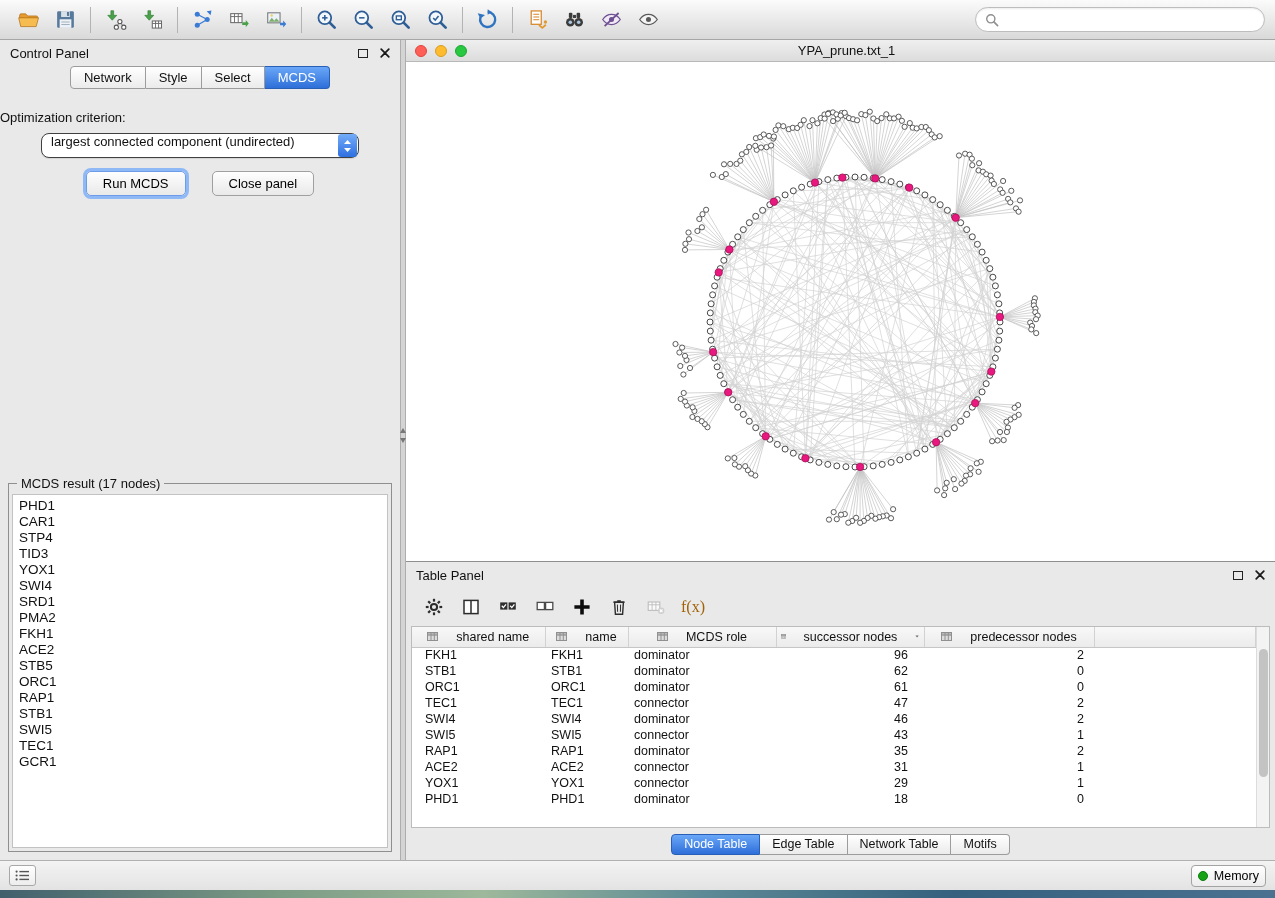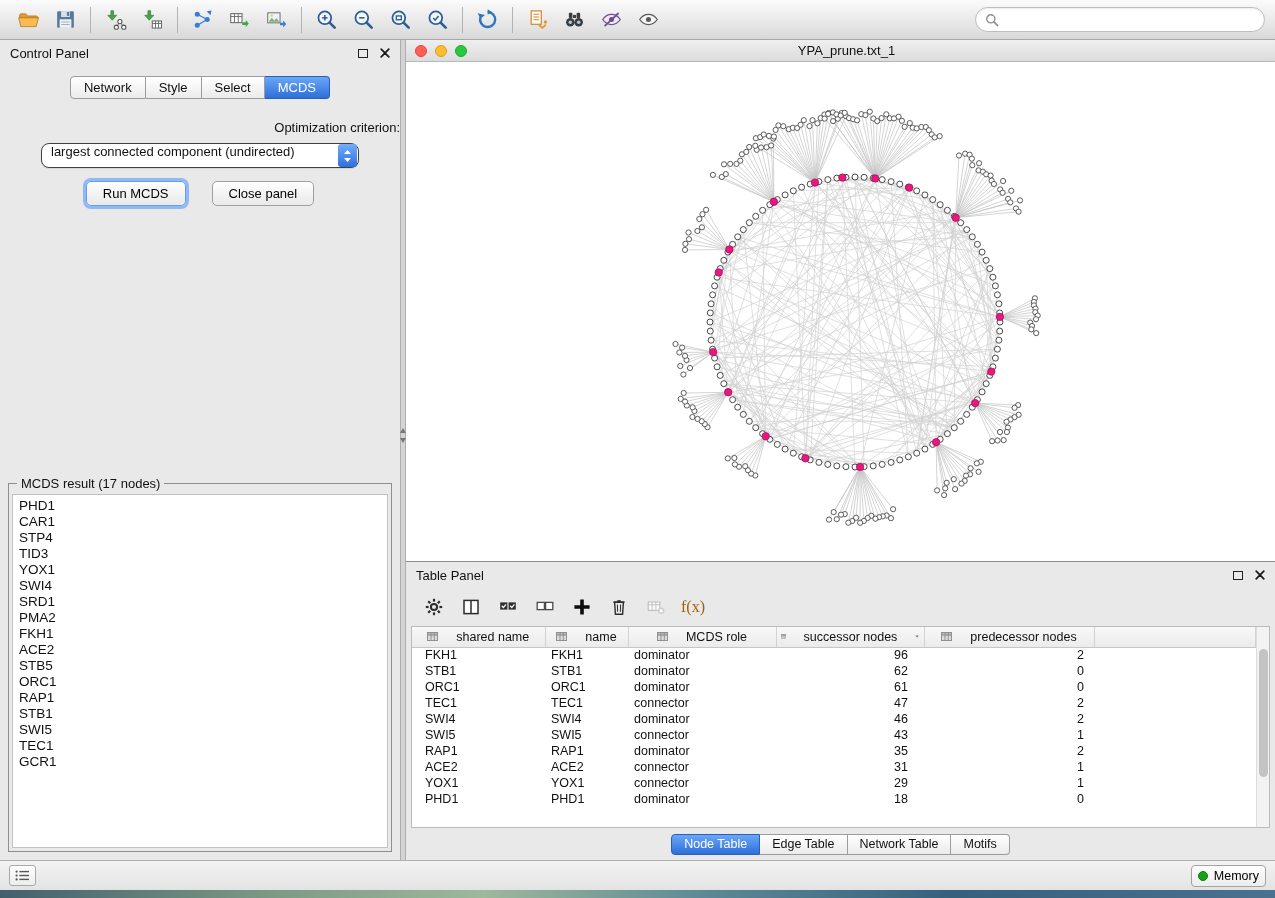--- a/index.html
+++ b/index.html
@@ -16,27 +16,27 @@
 #search-box input{border:none;outline:none;flex:1;font-size:13px;background:transparent}
 
 
 #main{display:flex;height:820px}
 #control-panel{width:400px;display:flex;flex-direction:column;background:#e9e9e9}
 .panel-header{height:26px;display:flex;align-items:center;padding:0 10px;flex:none}
 .win-btns{margin-left:auto;display:flex;align-items:center;gap:12px}
 .float-btn{width:10px;height:9px;border:1.5px solid #222;display:inline-block;background:transparent}
 .icon-btn{background:none;border:none;display:inline-flex;align-items:center}
 
-#cp-tabs{display:flex;justify-content:center;margin-top:10px;flex:none}
+#cp-tabs{display:flex;justify-content:center;margin-top:0;flex:none}
 .seg-tab{height:23px;padding:0 13px;background:linear-gradient(#fff,#ebebeb);border:1px solid #9c9c9c;border-left:none;font-size:13px;display:flex;align-items:center}
 .seg-tab:first-child{border-left:1px solid #9c9c9c;border-radius:4px 0 0 4px}
 .seg-tab:last-child{border-radius:0 4px 4px 0}
 .seg-tab.active{background:linear-gradient(#6aa7f8,#2e6fd9);color:#fff;border-color:#2a5fb8}
 
-.cp-label{text-align:right;margin-top:21px;flex:none}
+.cp-label{text-align:left;margin-top:21px;flex:none}
 .select-wrap{width:318px;height:25px;margin:8px auto 0;background:#fff;border:1px solid #404040;border-radius:8px;display:flex;padding-left:9px;flex:none;box-shadow:0 1px 1px rgba(0,0,0,.1)}
 .select-value{flex:1;white-space:nowrap;overflow:hidden}
 .select-stepper{width:19px;height:23px;margin-right:1px;background:linear-gradient(#74acf9,#2e6fe0);border-radius:3px;display:flex;align-items:center;justify-content:center;flex:none}
 .cp-buttons{display:flex;justify-content:center;gap:26px;margin-top:13px;flex:none}
 .mac-btn{height:25px;padding:0 16px;font-size:13px;background:linear-gradient(#fefefe,#e9e9e9);border:1px solid #a0a0a0;border-radius:5px}
 .mac-btn.focus-ring{box-shadow:0 0 0 3px rgba(96,158,255,.65);border-color:#6d9ce8}
 
 #mcds-box{margin:auto 8px 8px;height:376px;border:1px solid #8f8f8f;padding:3px;display:flex;flex-direction:column;min-height:0}
 #mcds-box legend{padding:0 4px;margin-left:5px}
 #mcds-list{flex:1;background:#fff;border:1px solid #c2c2c2;overflow:hidden;padding:3px 6px}

